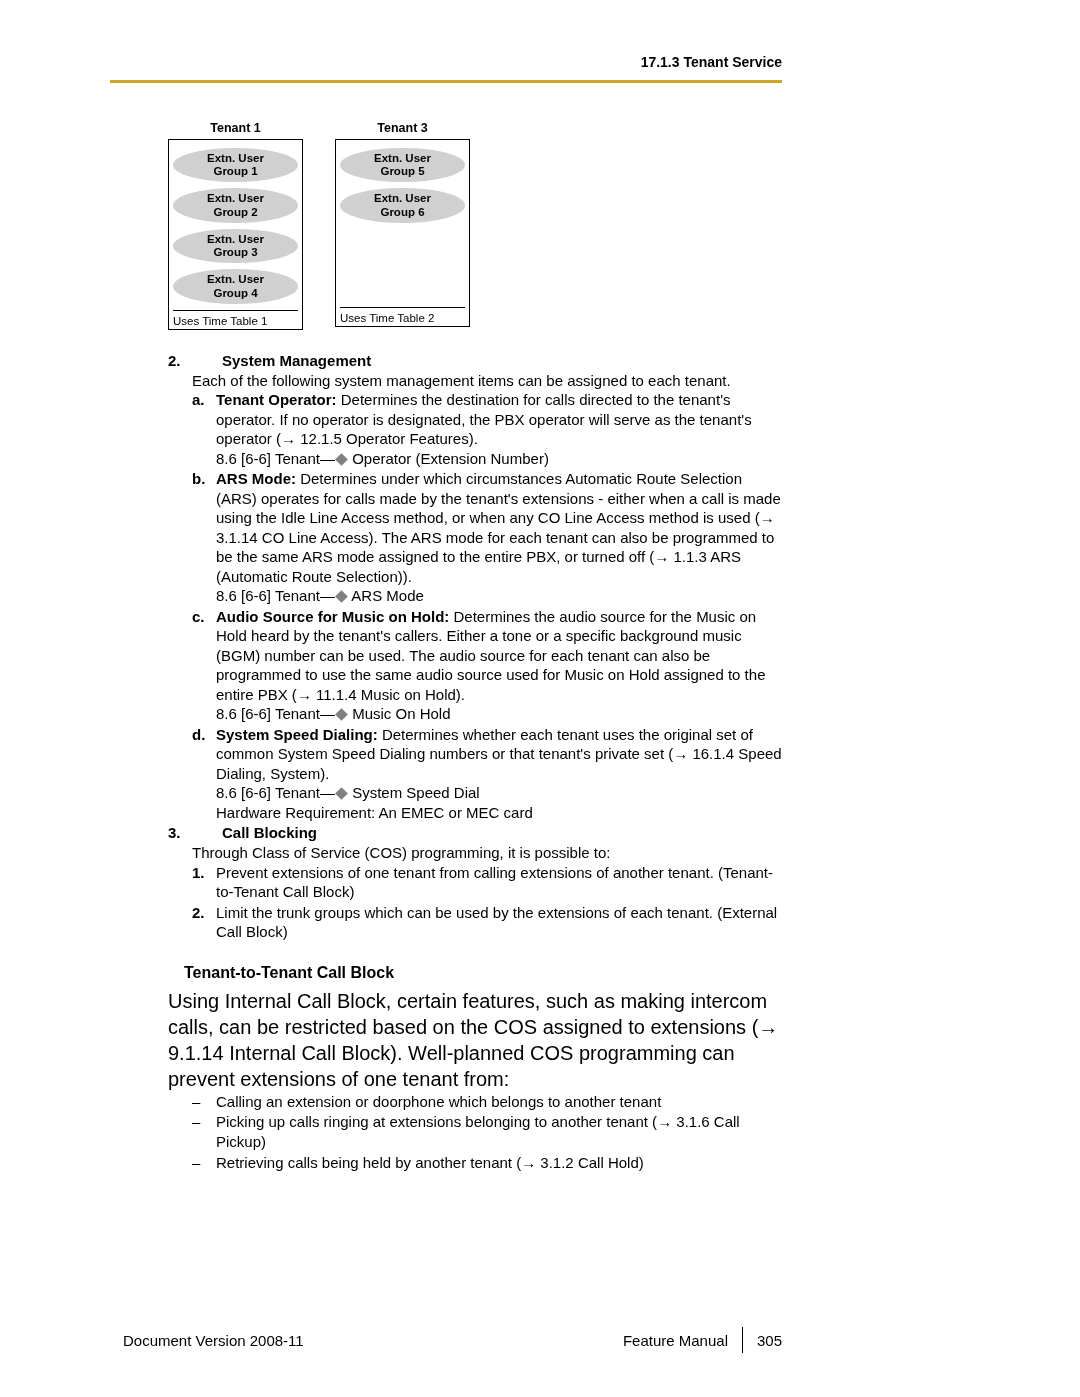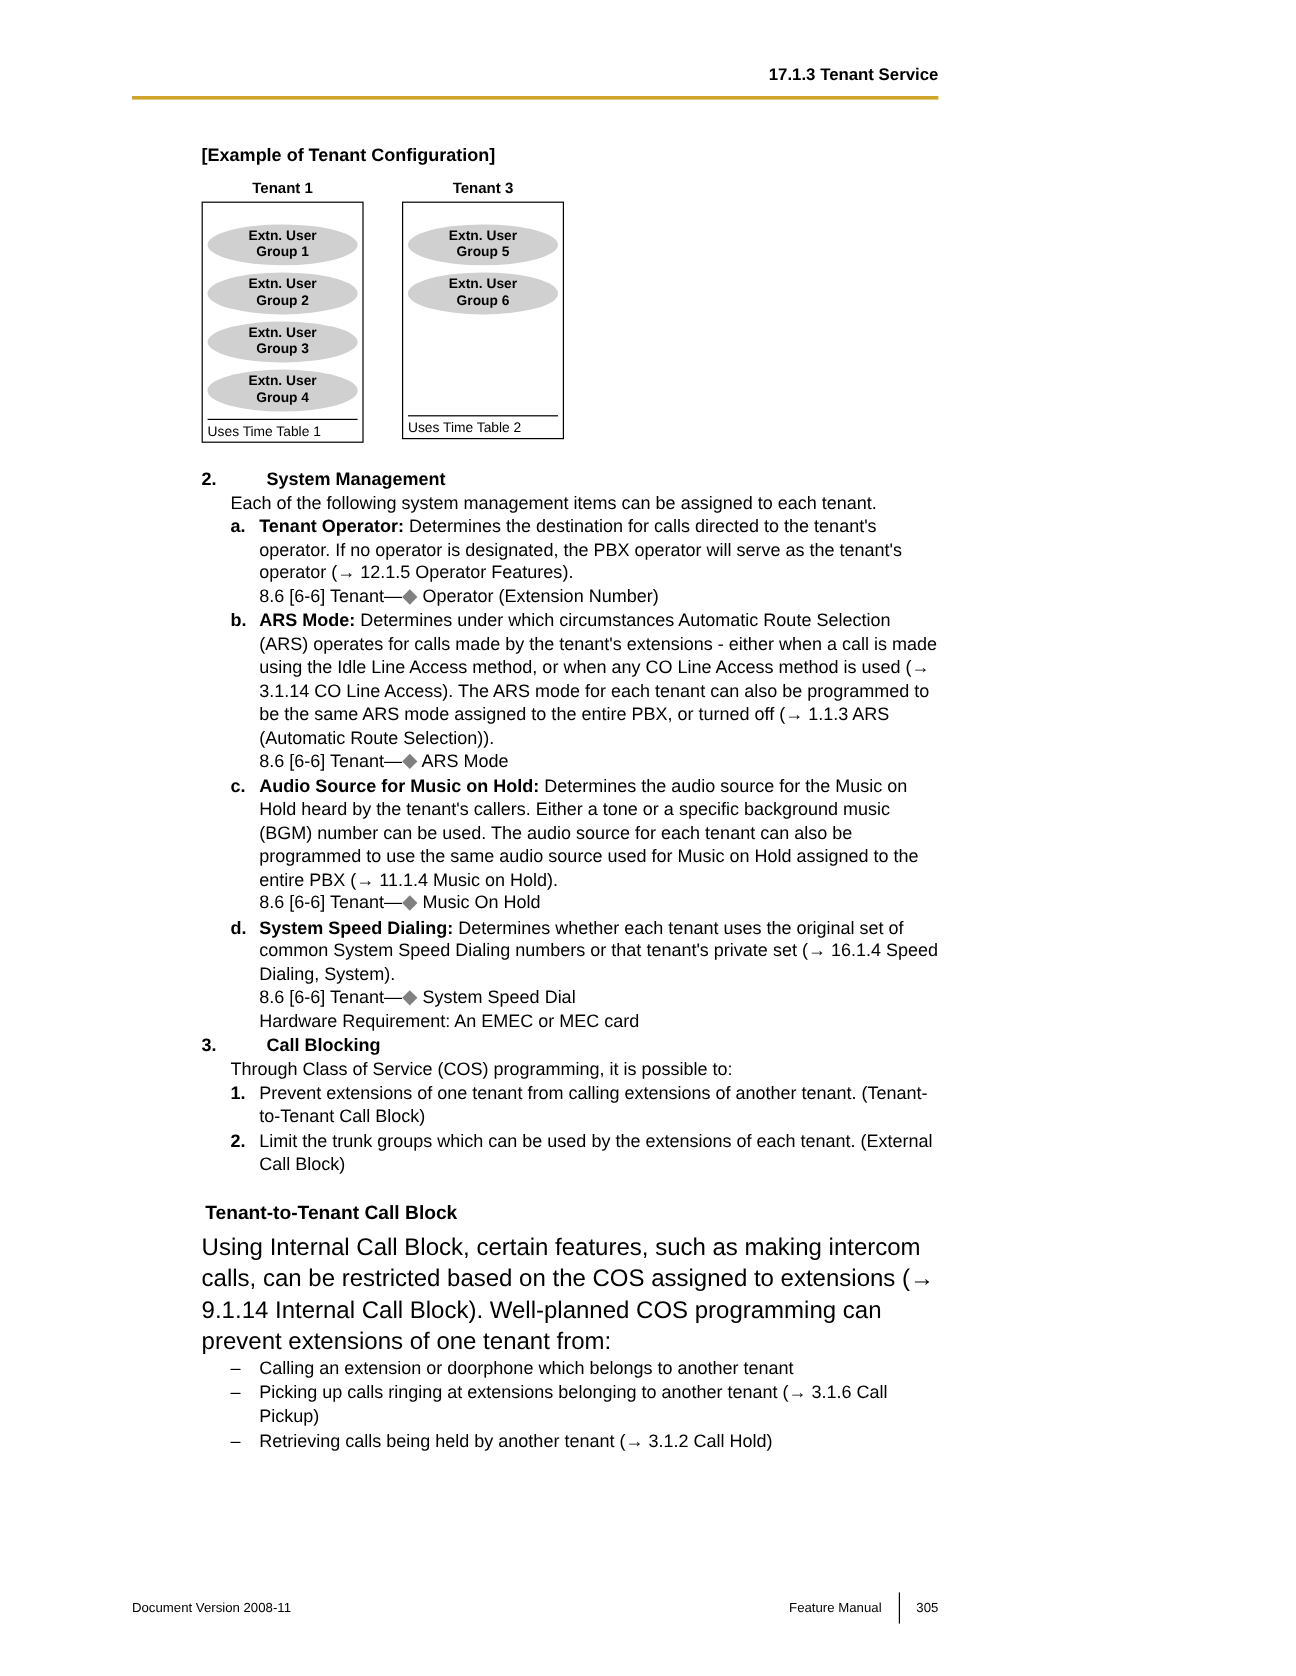--- a/index.html
+++ b/index.html
@@ -45,21 +45,21 @@
     box-sizing: border-box;
   }
   .tenant-label {
     font-size: 12.5px;
     font-weight: bold;
     text-align: center;
     margin-bottom: 4px;
   }
   .tenant-body {
     border: 1px solid #000;
-    padding: 18px 4px 2px 4px;
+    padding: 8px 4px 2px 4px;
   }
   .pill {
     background: #d0d0d0;
     border-radius: 50%/50%;
     text-align: center;
     font-size: 11.5px;
     font-weight: bold;
     line-height: 1.15;
     padding: 4px 2px;
     margin-bottom: 6px;
@@ -114,42 +114,42 @@
     background: #808080;
     transform: rotate(45deg);
     vertical-align: 0px;
     margin: 0 2px;
   }
   .call-h {
     font-size: 16px;
     font-weight: bold;
     margin-top: 22px;
     margin-bottom: 6px;
-    margin-left: 3px;
+    margin-left: 16px;
   }
   .call-p {
     font-size: 20px;
     line-height: 1.3;
   }
   .bul-row {
     display: flex;
     font-size: 15px;
     line-height: 1.35;
     margin-left: 24px;
   }
   .bul-dash {
     width: 24px;
     flex: none;
   }
   .footer {
     position: absolute;
     bottom: 44px;
-    left: 110px;
+    left: 123px;
     right: 110px;
-    font-size: 11px;
+    font-size: 15px;
     display: flex;
     justify-content: space-between;
     align-items: center;
   }
   .footer-right {
     display: flex;
     align-items: center;
     gap: 14px;
   }
   .vline {
@@ -159,21 +159,20 @@
   }
 </style>
 </head>
 <body>
 
 <div class="page">
   <div class="header-right">17.1.3 Tenant Service</div>
   <div class="rule"></div>
 
   <div class="content">
-    <div class="h-example">[Example of Tenant Configuration]</div>
 
     <div class="diagram">
       <div class="tenant-box">
         <div class="tenant-label">Tenant 1</div>
         <div class="tenant-body">
           <div class="pill"><span>Extn. User</span><br><span>Group 1</span></div>
           <div class="pill"><span>Extn. User</span><br><span>Group 2</span></div>
           <div class="pill"><span>Extn. User</span><br><span>Group 3</span></div>
           <div class="pill"><span>Extn. User</span><br><span>Group 4</span></div>
           <div class="uses">Uses Time Table 1</div>

